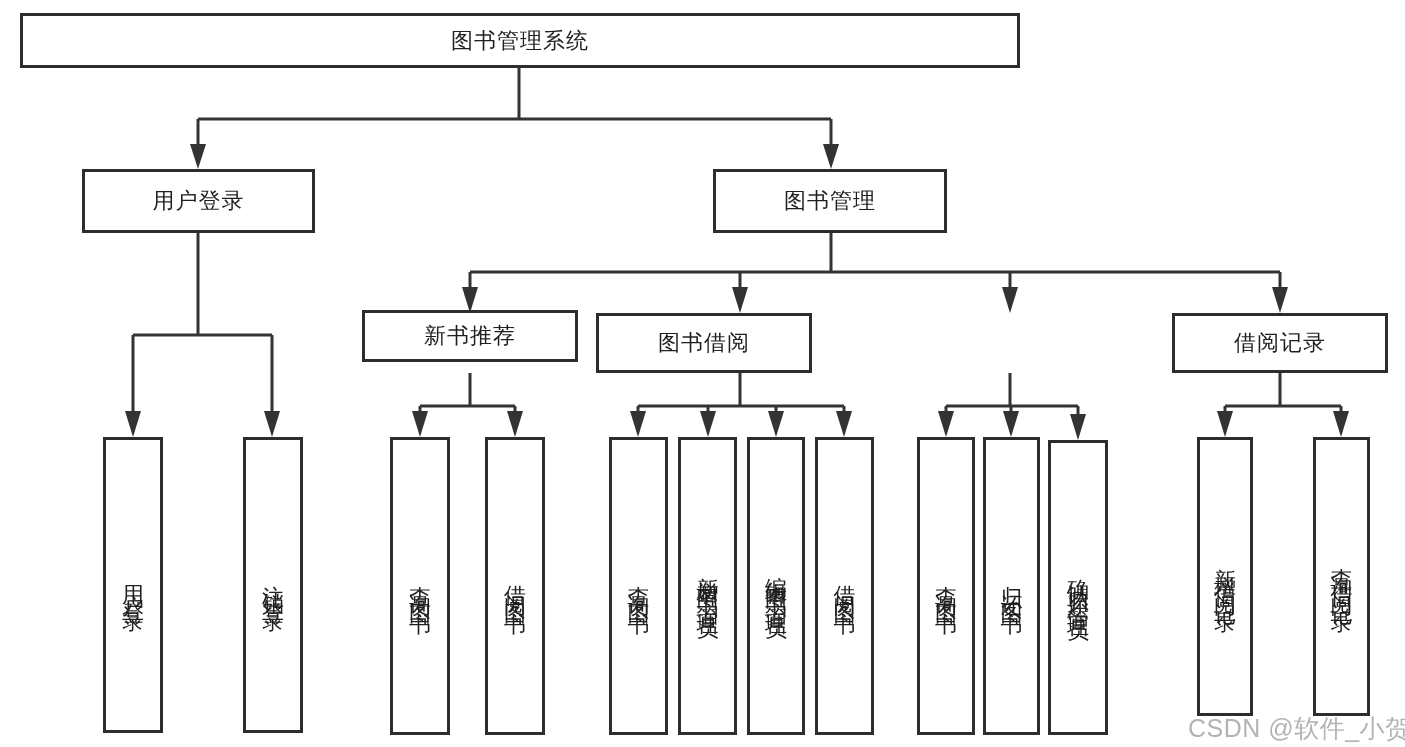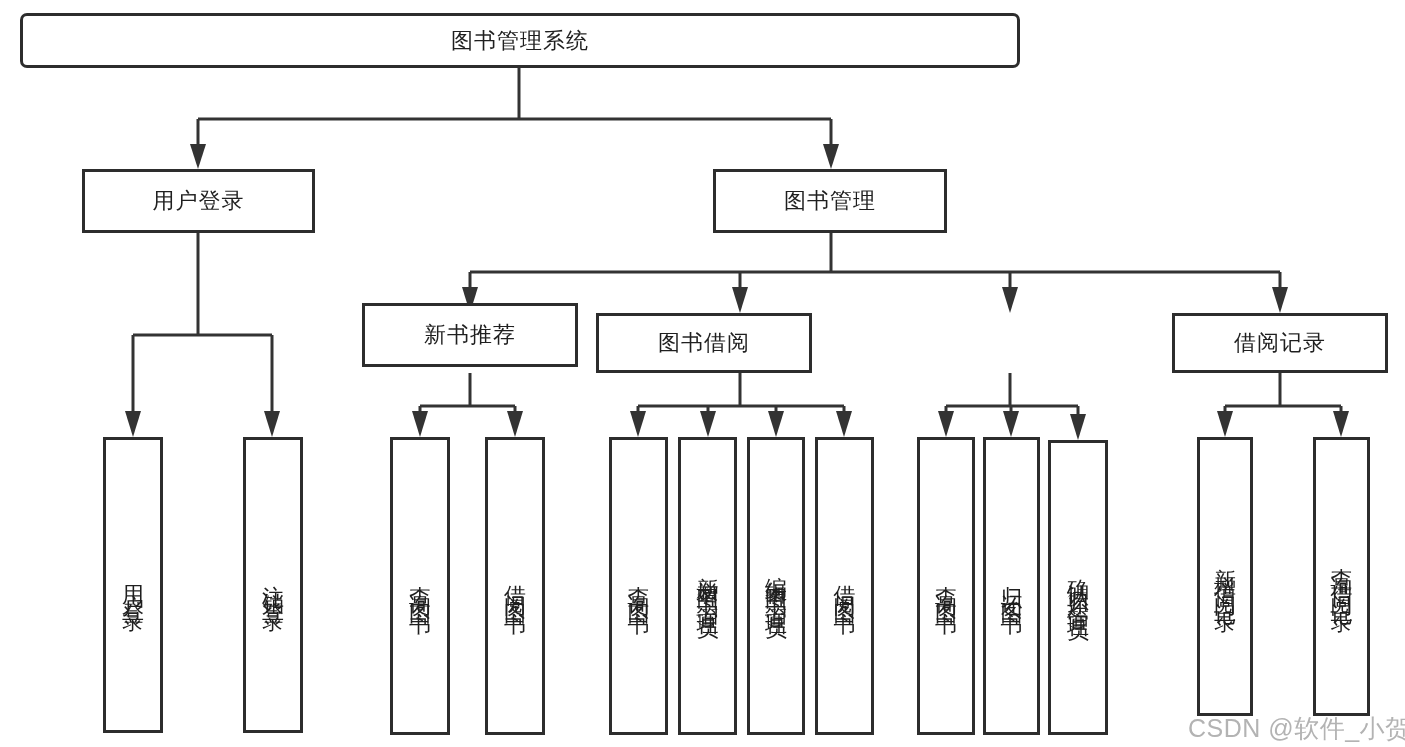--- a/index.html
+++ b/index.html
@@ -31,24 +31,24 @@
   }
   .vnode{
     writing-mode:vertical-rl;
     text-orientation:mixed;
     letter-spacing:9px;
     line-height:1;
     font-size:22px;
   }
   .vnode.long{letter-spacing:6px;}
   
-  .n-root        {left:20px;  top:13px;  width:1000px;height:55px;border-radius:7px;}
+  .n-root        {left:20px;  top:13px;  width:1000px;height:55px;}
   .n-user-login  {left:82px;  top:169px; width:233px; height:64px;}
   .n-book-mgmt   {left:713px; top:169px; width:234px; height:64px;}
-  .n-new-rec     {left:362px; top:303px; width:216px; height:64px;}
+  .n-new-rec     {left:362px; top:310px; width:216px; height:52px;}
   .n-book-borrow {left:596px; top:313px; width:216px; height:60px;}
   .n-cur-borrow  {left:902px; top:313px; width:216px; height:60px;}
   .n-borrow-rec  {left:1172px;top:313px; width:216px; height:60px;}
   .n-g1a{left:103px; top:437px;width:60px;height:296px;}
   .n-g1b{left:243px; top:437px;width:60px;height:296px;}
   .n-g2a{left:390px; top:437px;width:60px;height:298px;}
   .n-g2b{left:485px; top:437px;width:60px;height:298px;}
   .n-g3a{left:609px; top:437px;width:59px;height:298px;}
   .n-g3b{left:678px; top:437px;width:59px;height:298px;}
   .n-g3c{left:747px; top:437px;width:58px;height:298px;}

